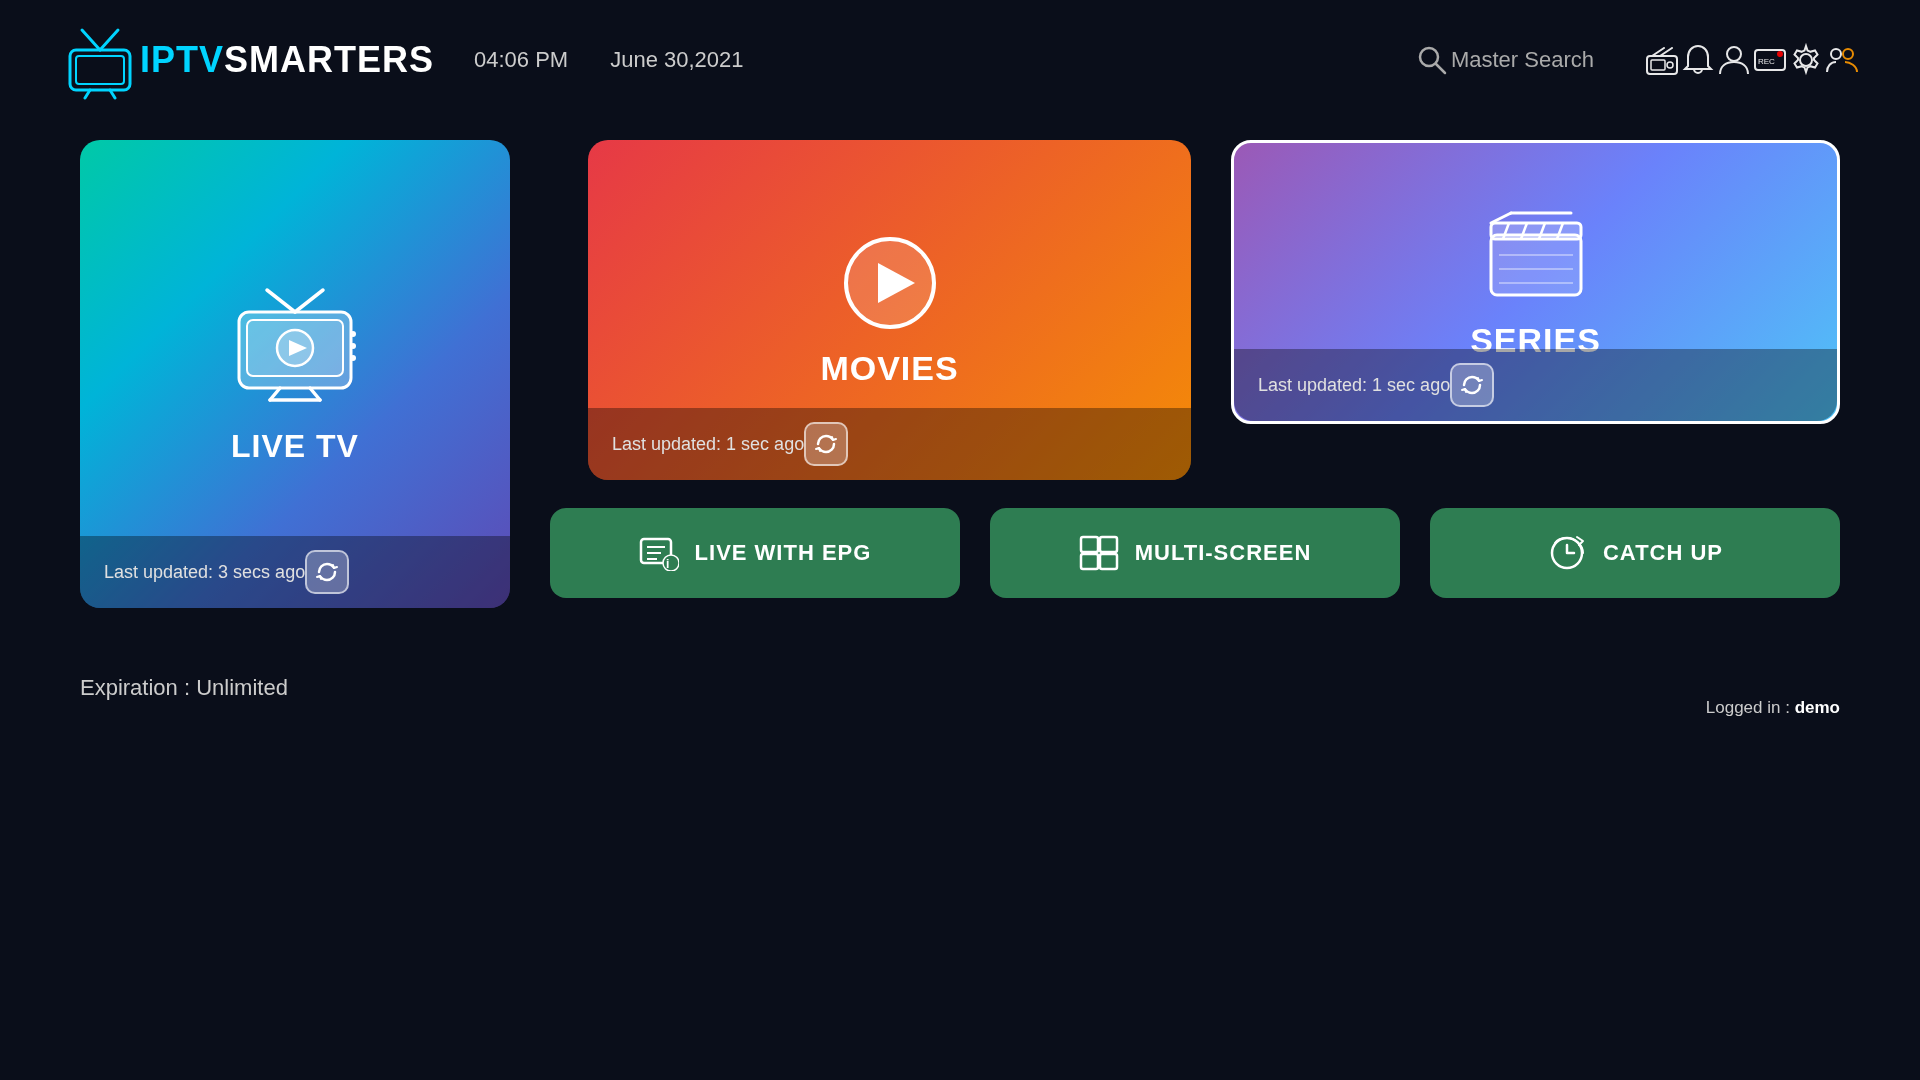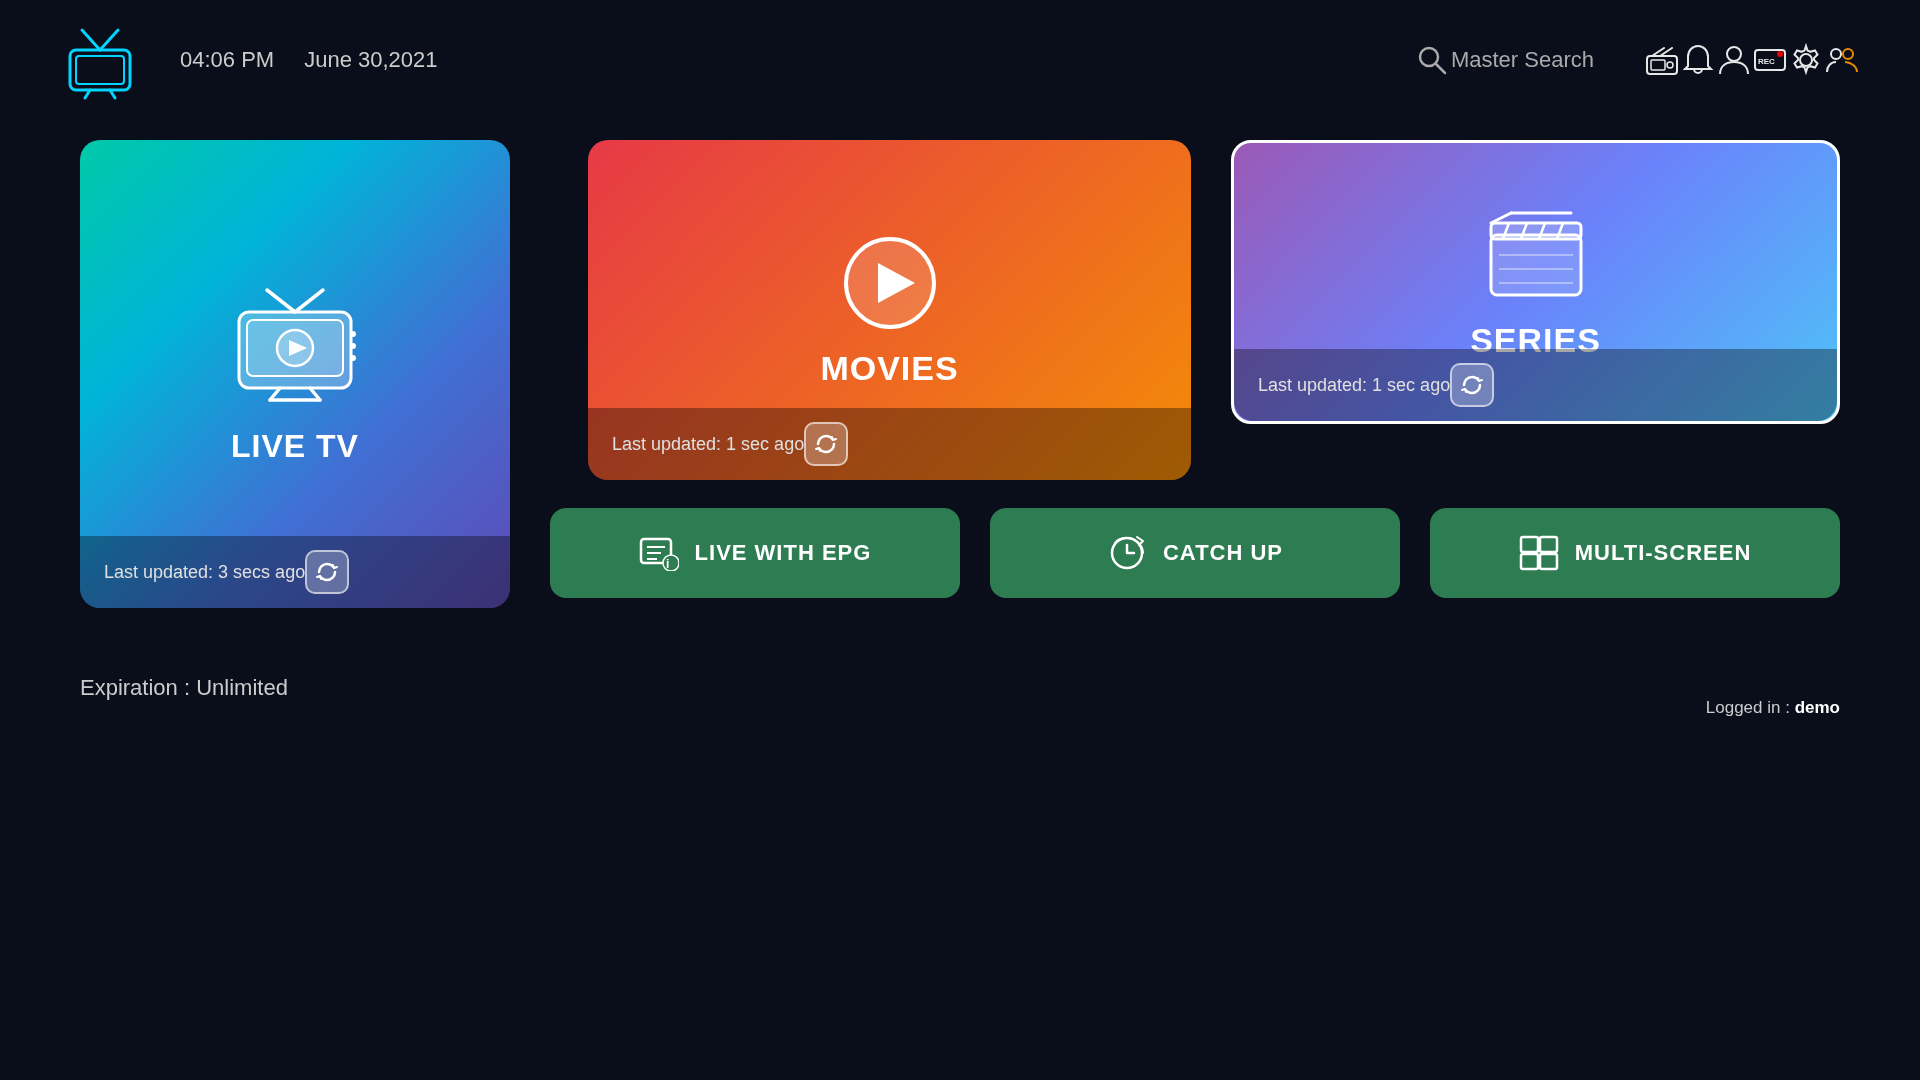--- a/index.html
+++ b/index.html
@@ -40,21 +40,21 @@
       letter-spacing: 1px;
     }
 
     .logo-text span {
       color: #00d4ff;
     }
 
     .datetime {
       display: flex;
       align-items: center;
-      gap: 30px;
+      gap: 42px;
       margin-left: 40px;
       font-size: 22px;
       color: #cccccc;
       font-weight: 400;
     }
 
     .search-bar {
       display: flex;
       align-items: center;
       gap: 4px;
@@ -68,21 +68,20 @@
 
     .search-bar svg {
       width: 30px;
       height: 30px;
     }
 
     .header-icons {
       display: flex;
       align-items: center;
       margin-left: 50px;
-      font-weight: bold;
     }
 
     .header-icon {
       width: 36px;
       height: 36px;
       cursor: pointer;
       opacity: 0.9;
     }
 
     
@@ -294,20 +293,23 @@
       <line x1="40" y1="30" x2="22" y2="10" stroke="#00d4ff" stroke-width="3" stroke-linecap="round"></line>
       <line x1="40" y1="30" x2="58" y2="10" stroke="#00d4ff" stroke-width="3" stroke-linecap="round"></line>
 
       <rect x="10" y="30" width="60" height="40" rx="6" stroke="#00d4ff" stroke-width="3" fill="none"></rect>
 
       <rect x="16" y="36" width="48" height="28" rx="3" stroke="#00d4ff" stroke-width="2" fill="none"></rect>
 
       <line x1="30" y1="70" x2="25" y2="78" stroke="#00d4ff" stroke-width="3" stroke-linecap="round"></line>
       <line x1="50" y1="70" x2="55" y2="78" stroke="#00d4ff" stroke-width="3" stroke-linecap="round"></line>
     </svg>
+    <div class="logo-text">
+      <span>IPTV</span><span style="color:white">SMARTERS</span>
+    </div>
   </div>
 
   <div class="datetime">
     <span>04:06 PM</span>
     <span>June 30,2021</span>
   </div>
 
   <div class="search-bar">
     <svg viewBox="0 0 30 30" fill="none" xmlns="http://www.w3.org/2000/svg">
       <circle cx="12" cy="12" r="9" stroke="#aaaaaa" stroke-width="2.5"></circle>
@@ -463,37 +465,37 @@
             <line x1="8" y1="24" x2="18" y2="24" stroke="white" stroke-width="2"></line>
 
             <circle cx="32" cy="28" r="8" fill="#2e7d52" stroke="white" stroke-width="1.5"></circle>
             <text x="27" y="33" font-size="12" fill="white" font-family="Arial">i</text>
           </svg>
           <span>LIVE WITH EPG</span>
         </div>
 
         <div class="btn-green">
           <svg width="40" height="36" viewBox="0 0 40 36" fill="none">
+            <rect x="2" y="2" width="17" height="15" rx="2" stroke="white" stroke-width="2.5" fill="none"></rect>
+            <rect x="21" y="2" width="17" height="15" rx="2" stroke="white" stroke-width="2.5" fill="none"></rect>
+            <rect x="2" y="19" width="17" height="15" rx="2" stroke="white" stroke-width="2.5" fill="none"></rect>
+            <rect x="21" y="19" width="17" height="15" rx="2" stroke="white" stroke-width="2.5" fill="none"></rect>
+          </svg>
+          <span>MULTI-SCREEN</span>
+        </div>
+
+        <div class="btn-green">
+          <svg width="40" height="36" viewBox="0 0 40 36" fill="none">
             <circle cx="20" cy="18" r="15" stroke="white" stroke-width="2.5" fill="none"></circle>
             <path d="M20 10 L20 18 L27 18" stroke="white" stroke-width="2.5" stroke-linecap="round" stroke-linejoin="round"></path>
             <path d="M8 8 C10 5 14 3 20 3 C28 3 36 10 36 18" stroke="white" stroke-width="2" stroke-linecap="round" fill="none"></path>
             <polyline points="30,2 36,6 32,10" stroke="white" stroke-width="2" fill="none" stroke-linecap="round" stroke-linejoin="round"></polyline>
           </svg>
           <span>CATCH UP</span>
         </div>
-
-        <div class="btn-green">
-          <svg width="40" height="36" viewBox="0 0 40 36" fill="none">
-            <rect x="2" y="2" width="17" height="15" rx="2" stroke="white" stroke-width="2.5" fill="none"></rect>
-            <rect x="21" y="2" width="17" height="15" rx="2" stroke="white" stroke-width="2.5" fill="none"></rect>
-            <rect x="2" y="19" width="17" height="15" rx="2" stroke="white" stroke-width="2.5" fill="none"></rect>
-            <rect x="21" y="19" width="17" height="15" rx="2" stroke="white" stroke-width="2.5" fill="none"></rect>
-          </svg>
-          <span>MULTI-SCREEN</span>
-        </div>
       </div>
     </div>
   </div>
 </div>
 
 <div class="footer">
   <div class="expiration">
     <span>Expiration : </span><span>Unlimited</span>
   </div>
 

